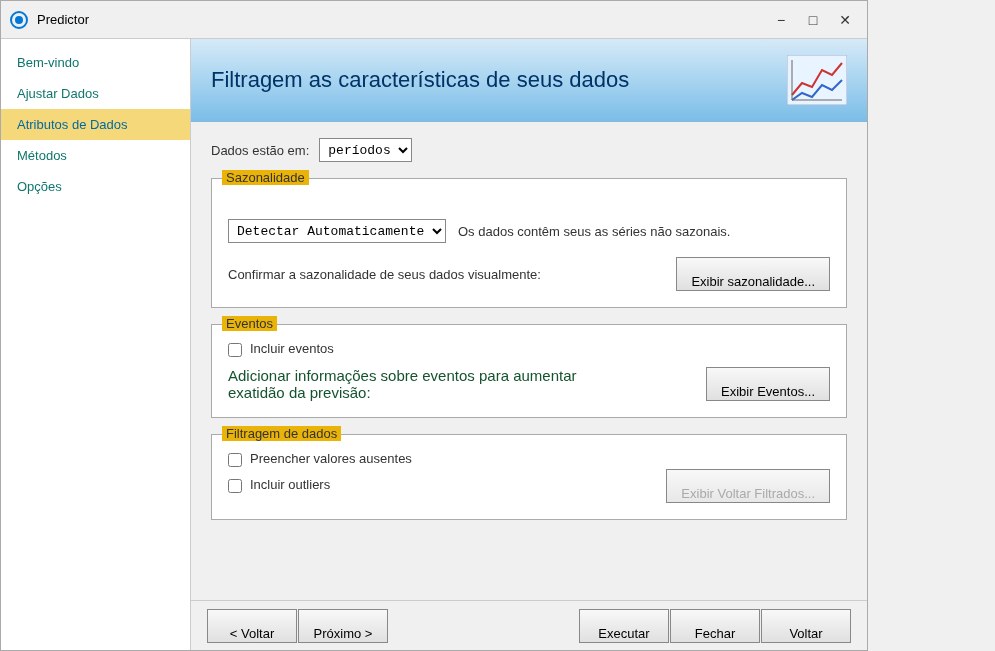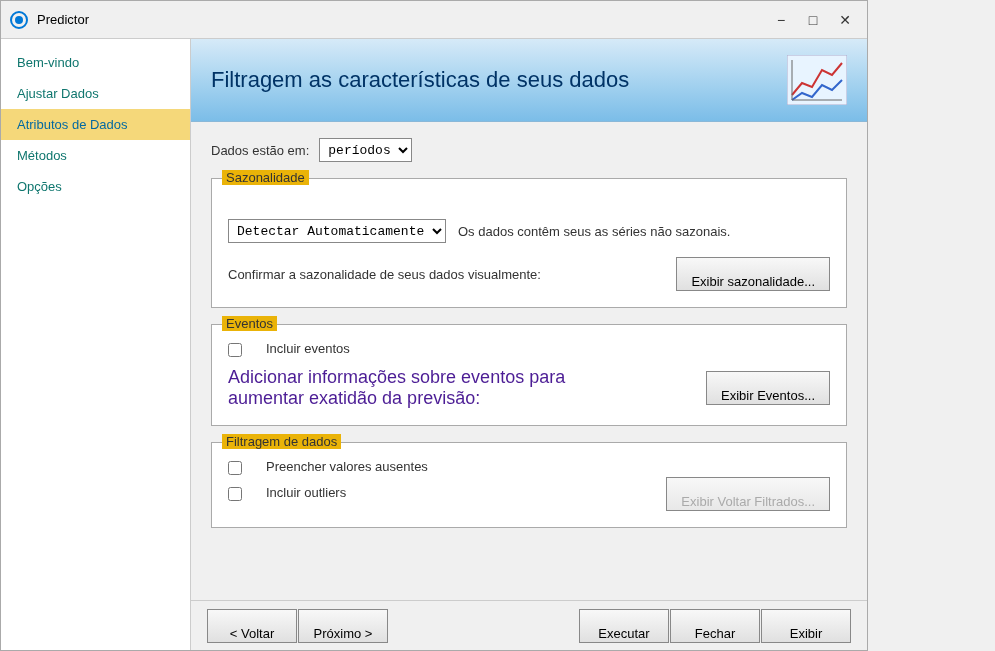--- a/index.html
+++ b/index.html
@@ -219,21 +219,21 @@
       color: #aaa;
       cursor: default;
       background: linear-gradient(180deg, #f8f8f8, #e8e8e8);
     }
 
     
     .checkbox-row {
       display: flex;
       align-items: flex-start;
       margin-bottom: 10px;
-      gap: 24px;
+      gap: 8px;
     }
 
     .checkbox-row input[type="checkbox"] {
       margin-top: 2px;
       cursor: pointer;
       width: 14px;
       height: 14px;
     }
 
     .checkbox-label {
@@ -243,22 +243,22 @@
 
     .events-desc-row {
       display: flex;
       align-items: center;
       justify-content: space-between;
       margin-top: 4px;
       gap: 10px;
     }
 
     .events-desc {
-      font-size: 18px;
-      color: #4c1d95;
+      font-size: 15px;
+      color: #14532d;
       max-width: 380px;
     }
 
     
     .bottom-toolbar {
       height: 50px;
       background: #f0f0f0;
       border-top: 1px solid #ccc;
       display: flex;
       align-items: center;
@@ -392,17 +392,17 @@
           </div>
         </div>
       </div>
 
       <div class="bottom-toolbar">
         <button class="btn">&lt; Voltar</button>
         <button class="btn">Próximo &gt;</button>
         <div class="spacer"></div>
         <button class="btn">Executar</button>
         <button class="btn">Fechar</button>
-        <button class="btn">Exibir</button>
+        <button class="btn">Voltar</button>
       </div>
     </div>
   </div>
 </div>
 
 </body></html>

